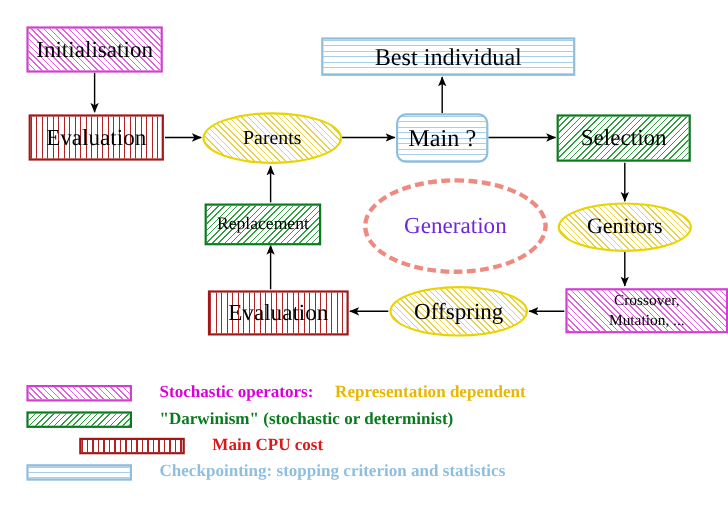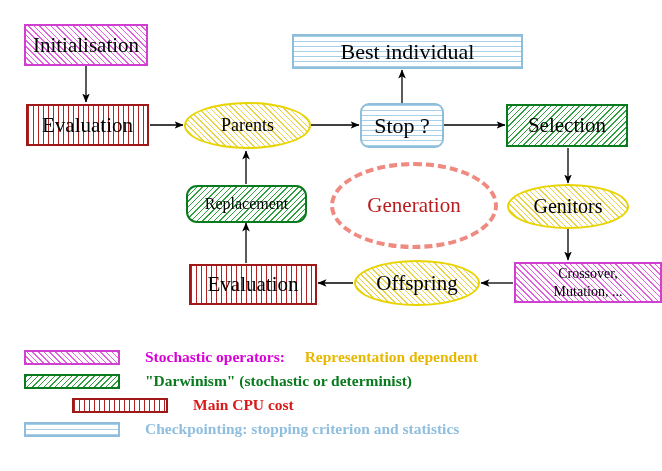--- a/index.html
+++ b/index.html
@@ -62,21 +62,21 @@
   .rounded { border-radius: 9px; }
 
   .dashed-ellipse {
     position: absolute;
     border: 4px dashed #ef8a80;
     border-radius: 50%;
     background: transparent;
     display: flex;
     align-items: center;
     justify-content: center;
-    color: #b91c1c;
+    color: #6d28d9;
     box-sizing: border-box;
     z-index: 1;
   }
 
   
   svg.links {
     position: absolute;
     left: 0; top: 0;
     width: 662px; height: 471px;
     z-index: 2;
@@ -153,21 +153,21 @@
 
   <div class="node fill-yellow-ellipse" style="left:184px; top:102px; width:127px; height:47px; font-size:18px;">
     <span class="lbl">Parents</span>
   </div>
 
   <div class="node fill-blue" style="left:292px; top:34px; width:231px; height:35px; font-size:22px;">
     <span class="lbl">Best individual</span>
   </div>
 
   <div class="node fill-blue rounded" style="left:360px; top:103px; width:84px; height:45px; font-size:22px;">
-    <span class="lbl">Stop ?</span>
+    <span class="lbl">Main ?</span>
   </div>
 
   <div class="node fill-green" style="left:506px; top:104px; width:122px; height:43px; font-size:21px;">
     <span class="lbl">Selection</span>
   </div>
 
   <div class="node fill-yellow-ellipse" style="left:507px; top:184px; width:122px; height:45px; font-size:20px;">
     <span class="lbl">Genitors</span>
   </div>
 
@@ -177,21 +177,21 @@
   </div>
 
   <div class="node fill-yellow-ellipse" style="left:354px; top:260px; width:126px; height:46px; font-size:21px;">
     <span class="lbl">Offspring</span>
   </div>
 
   <div class="node fill-red" style="left:189px; top:264px; width:128px; height:41px; font-size:21px;">
     <span class="lbl">Evaluation</span>
   </div>
 
-  <div class="node fill-green" style="left:186px; top:185px; width:121px; height:38px; font-size:16px;border-radius:11px;">
+  <div class="node fill-green" style="left:186px; top:185px; width:106px; height:38px; font-size:16px;">
     <span class="lbl">Replacement</span>
   </div>
 
   <div class="dashed-ellipse" style="left:330px; top:162px; width:168px; height:87px; font-size:21px;">
     <span>Generation</span>
   </div>
 
   <div id="legend">
 
     <div class="legend-row" style="left:24px; top:6px;">

